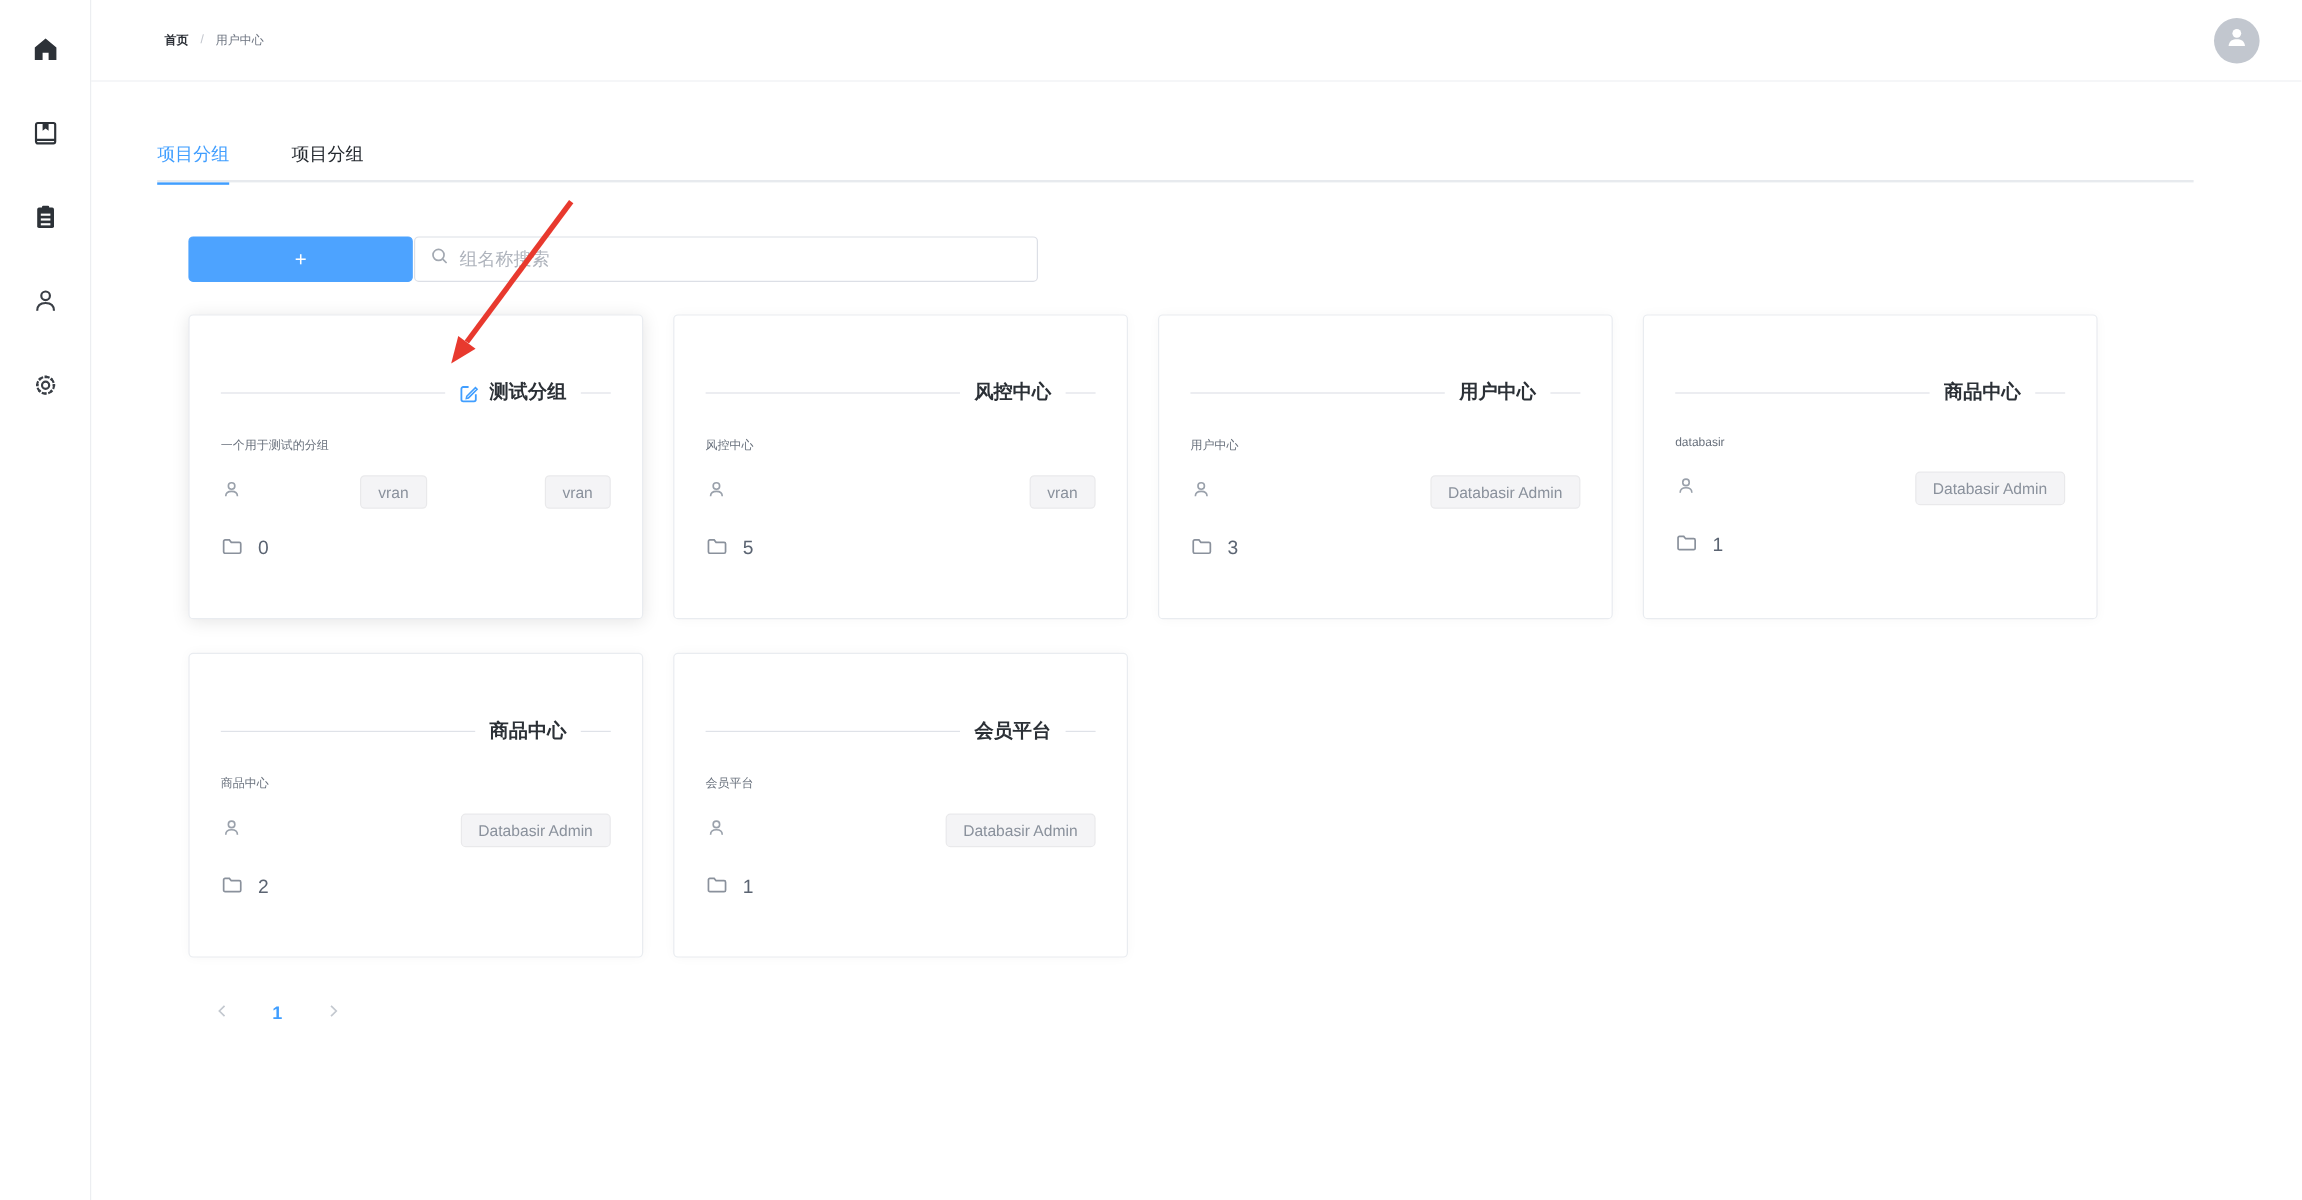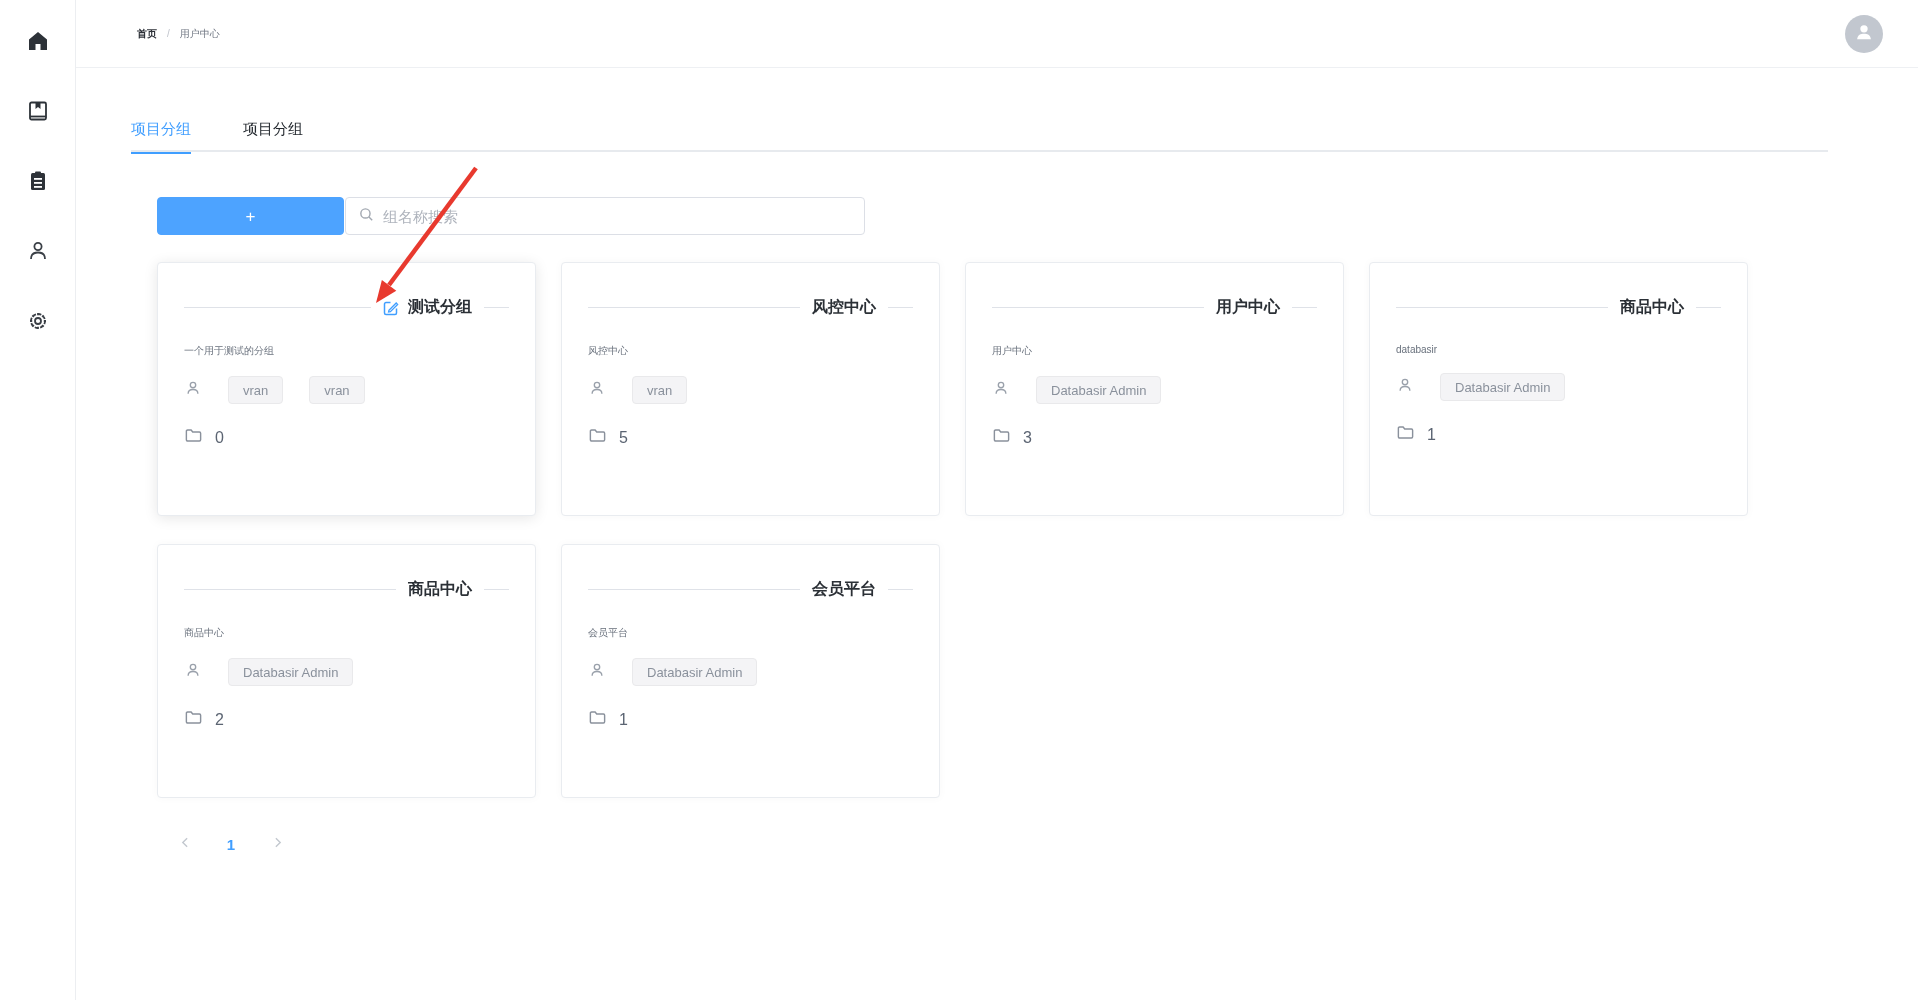--- a/index.html
+++ b/index.html
@@ -47,29 +47,29 @@
   .search-box input { border:none; outline:none; flex:1; font-size:15px; color:#303133;
                       font-family:inherit; background:transparent; }
   .search-box input::placeholder { color:#aeb3bc; }
 
   
   .grid { margin:27px 0 0 26px; display:grid; grid-template-columns:repeat(4,379px);
           gap:28px 25px; width:1591px; }
   .card { width:379px; height:254px; border:1px solid #e9ecf0; border-radius:4px; background:#fff;
           box-shadow:0 0 10px rgba(0,0,0,0.03); padding:26px; cursor:pointer; }
   .card.hovered { box-shadow:0 2px 14px rgba(0,0,0,0.10); }
-  .gc-divider { display:flex; align-items:center; margin-top:8px; }
+  .gc-divider { display:flex; align-items:center; margin-top:28px; }
   .gc-divider .line-l { flex:1; height:1px; background:#dfe2e8; }
   .gc-divider .line-r { width:25px; height:1px; background:#dfe2e8; }
   .gc-head { display:flex; align-items:center; padding:0 12px; gap:9px; }
   .gc-edit { width:16px; height:16px; cursor:pointer; display:none; }
   .card.editable .gc-edit { display:block; }
   .gc-title { font-size:16px; font-weight:700; color:#2b3036; white-space:nowrap; }
   .gc-desc { margin-top:26px; font-size:10px; color:#68707c; }
-  .gc-owners { margin-top:18px; display:flex; align-items:center; gap:26px; }
+  .gc-owners { margin-top:18px; display:flex; align-items:center; gap:26px;justify-content:space-between; }
   .owner-tag { height:28px; padding:0 14px; background:#f4f4f6; border:1px solid #e9e9eb;
                border-radius:4px; color:#8a919c; font-size:13px; display:inline-flex;
                align-items:center; }
   .gc-count-row { margin-top:22px; display:flex; align-items:center; gap:12px; }
   .gc-count { font-size:16px; color:#5b6472; }
 
   
   .pagination { display:flex; align-items:center; margin:32px 0 0 40px; gap:18px; }
   .pg-btn { width:28px; height:28px; display:flex; align-items:center; justify-content:center;
             cursor:pointer; background:transparent; border:none; }

